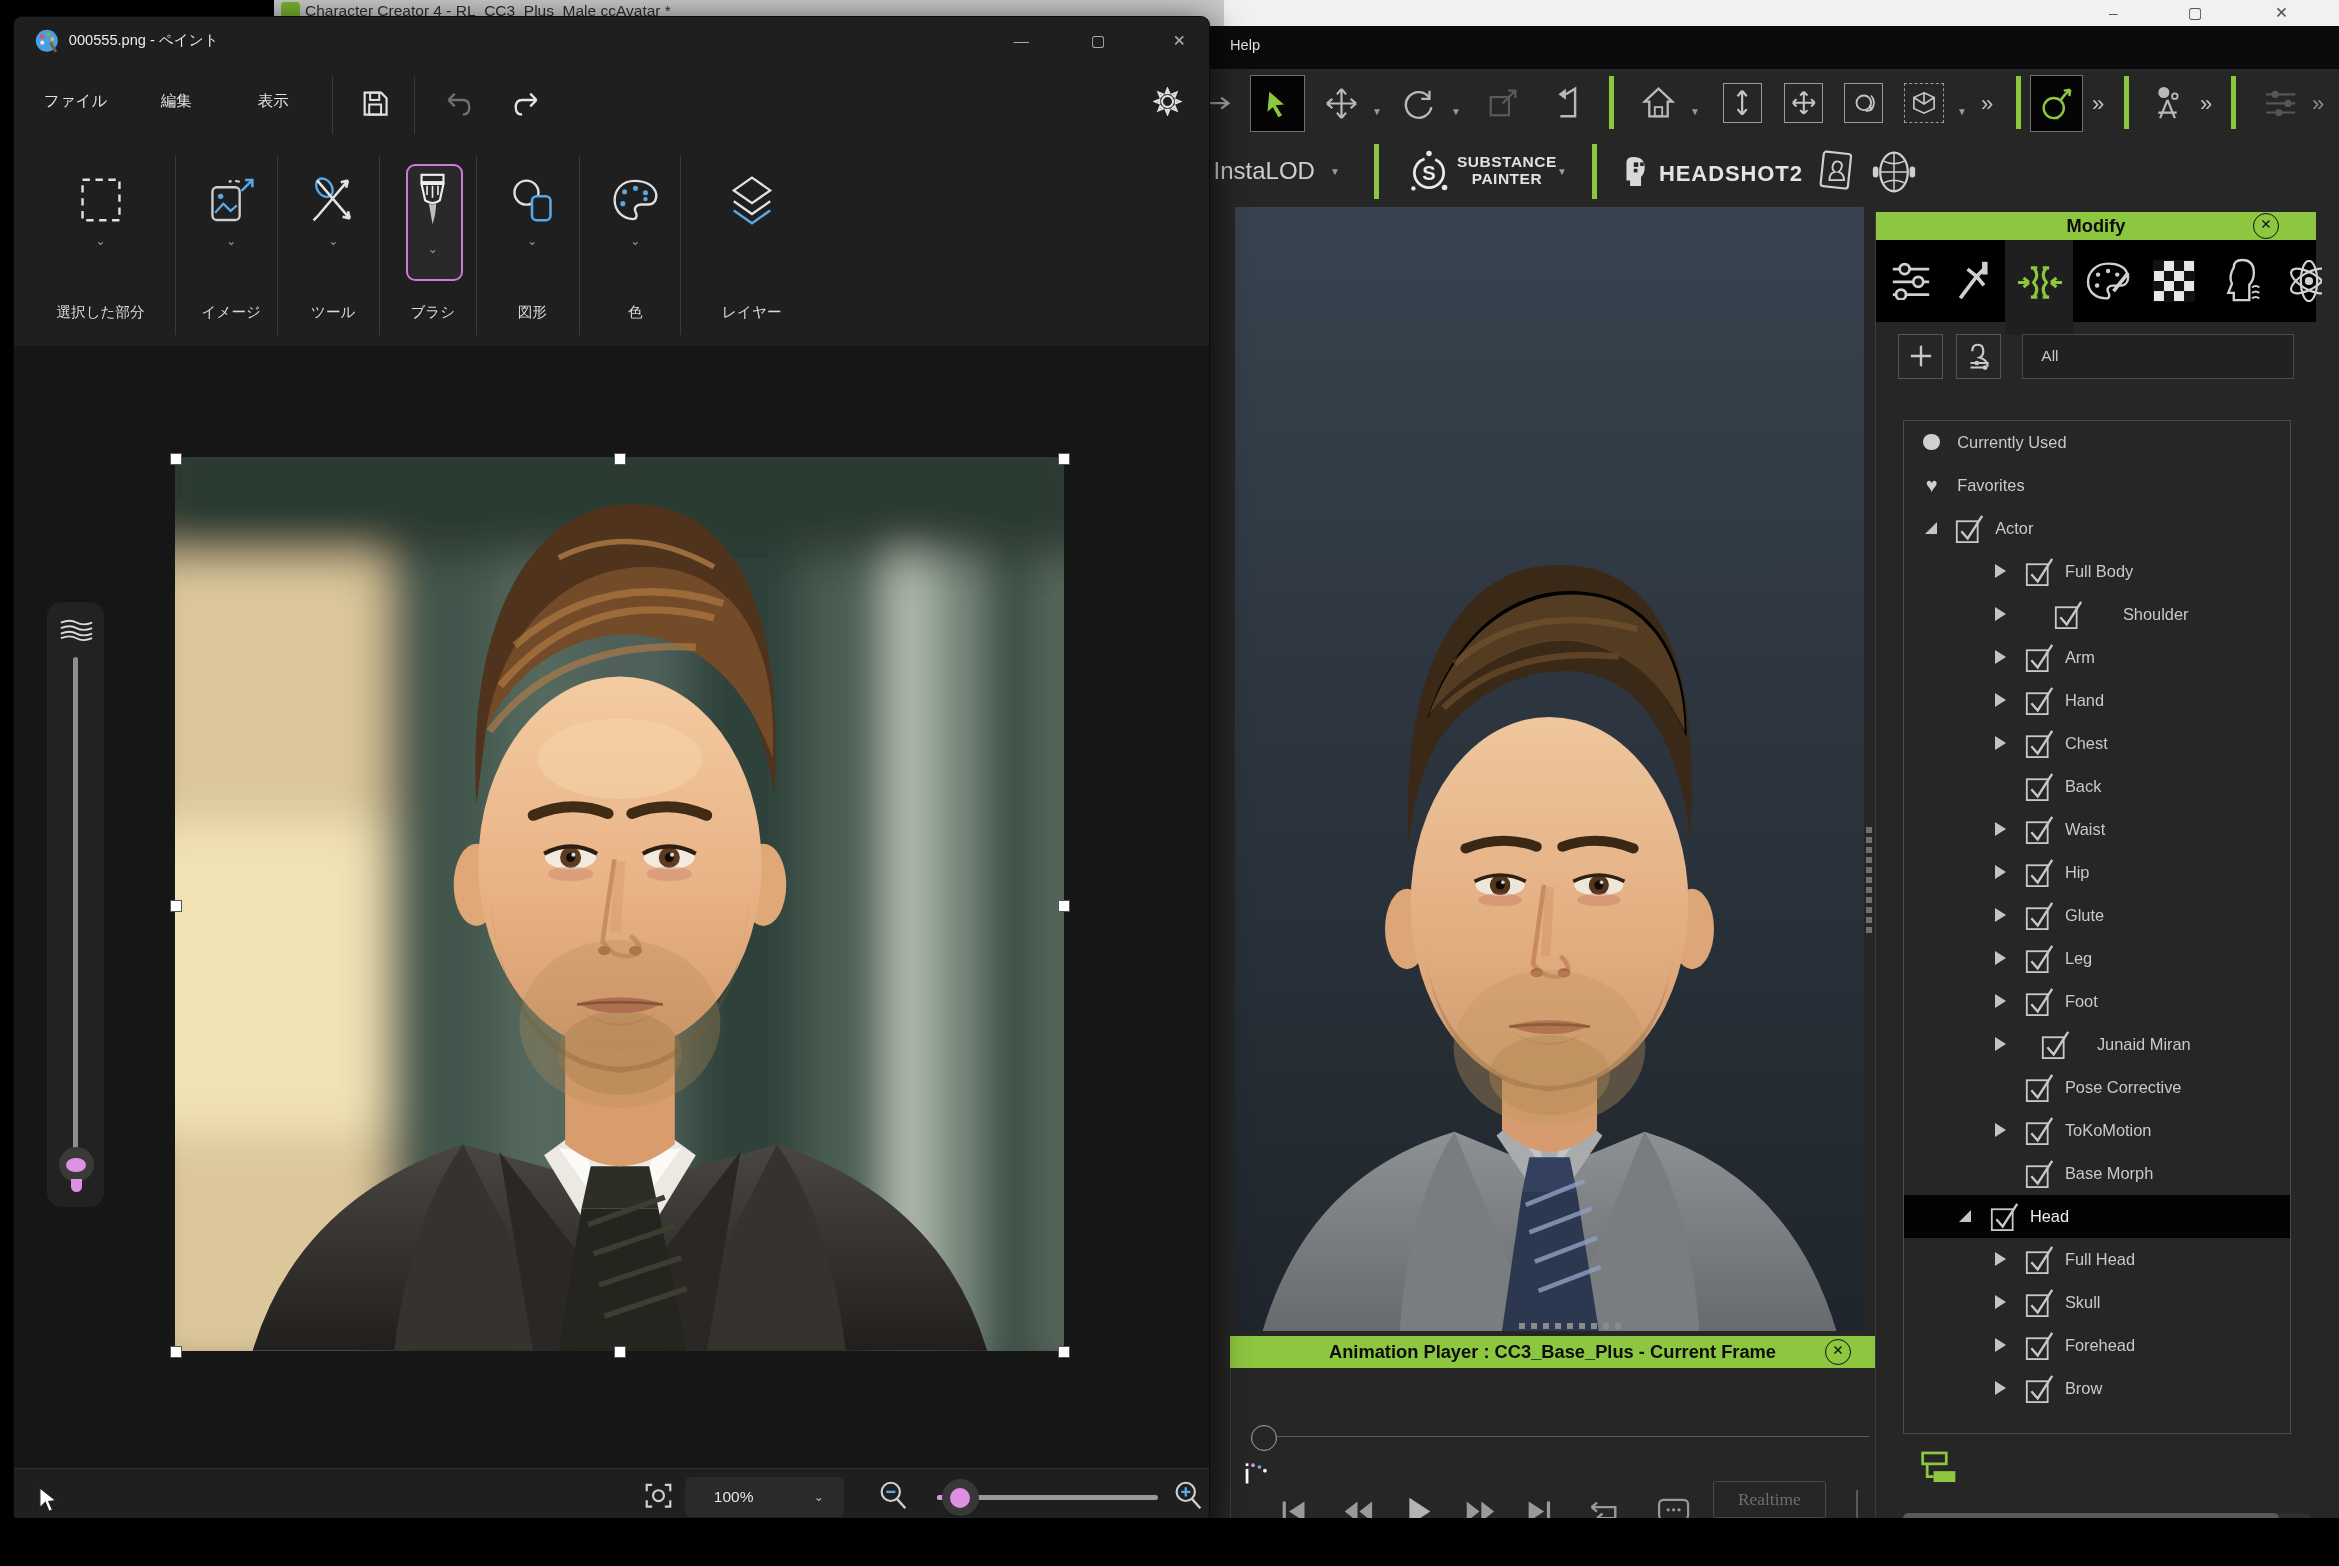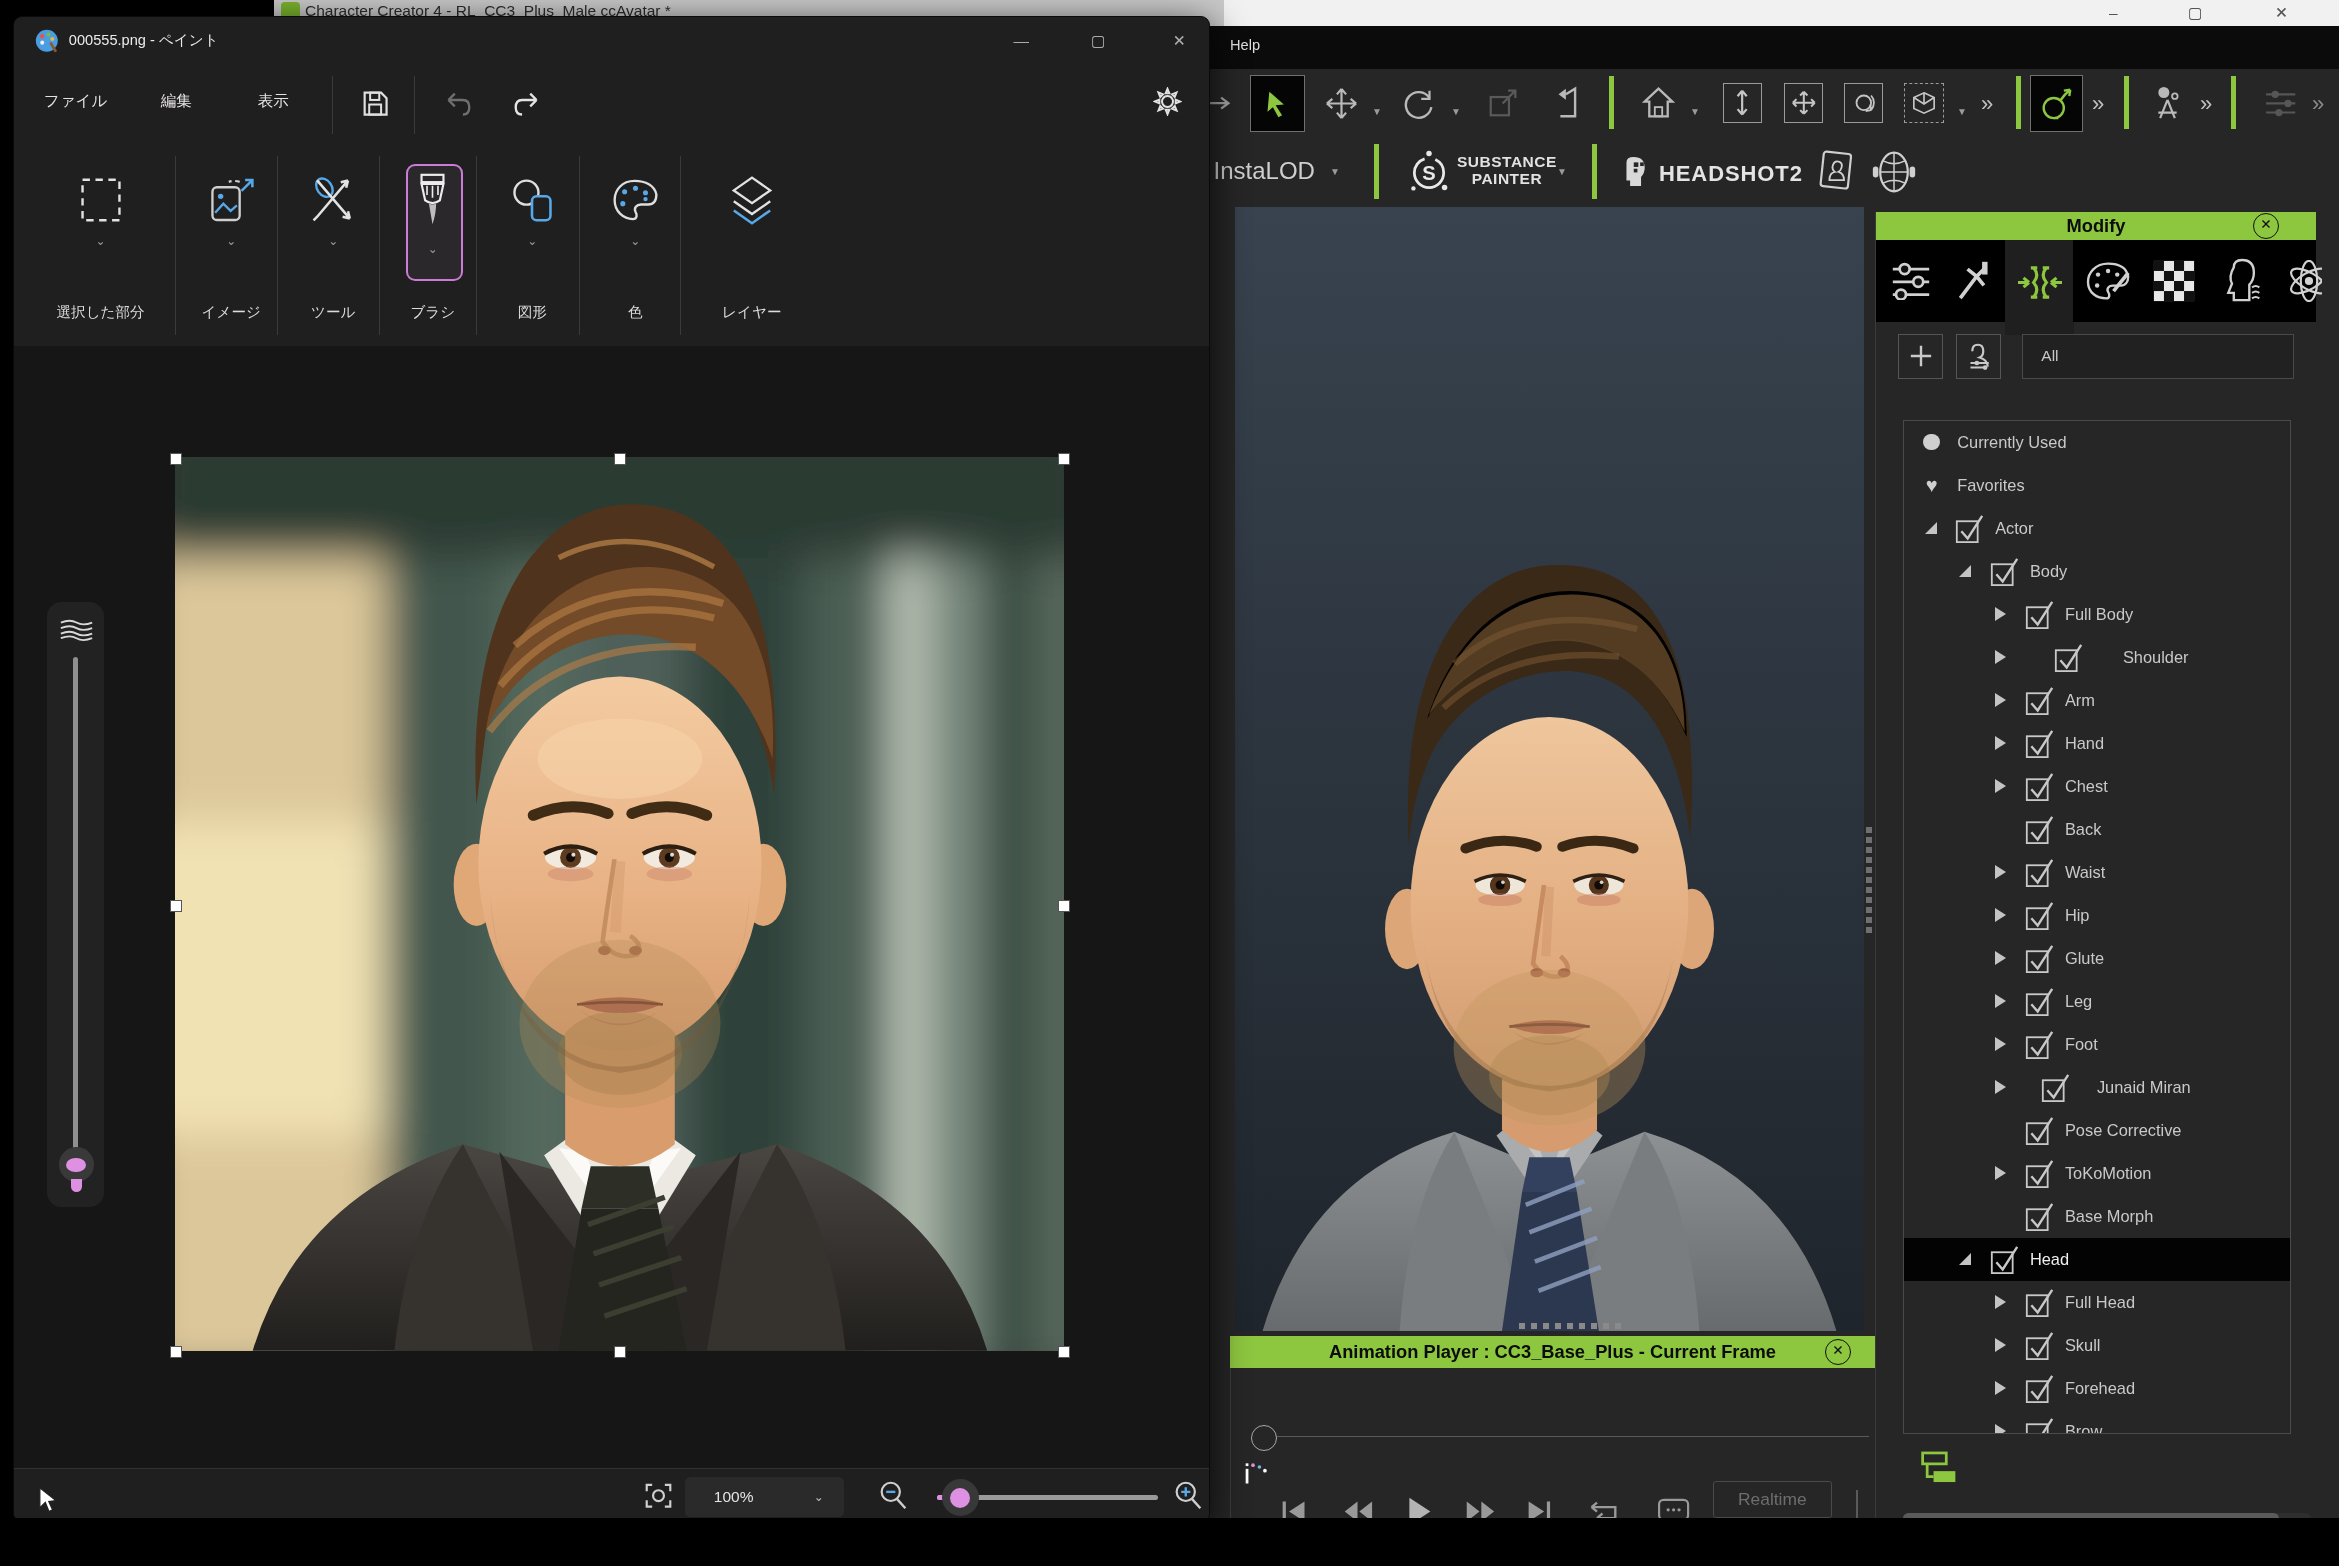--- a/index.html
+++ b/index.html
@@ -370,21 +370,21 @@
           <path d="M8 10 H34 V22 H14 M14 22 l6 -5 M14 22 l6 5 M8 10 l6 -5 M8 10 l6 5" stroke="#999" stroke-width="2.6" fill="none"></path>
         </svg>
       <div class="abs tb-dd" style="left:395px;top:148px;">▼</div>
       <svg class="abs" style="left:426px;top:130px;" width="35" height="29" viewBox="0 0 38 32">
           <rect x="2" y="2" width="32" height="22" rx="5" stroke="#999" stroke-width="2.4" fill="none"></rect>
           <path d="M10 24 L10 31 L18 24" stroke="#999" stroke-width="2.4" fill="none"></path>
           <circle cx="12" cy="13" r="1.8" fill="#999"></circle>
           <circle cx="18" cy="13" r="1.8" fill="#999"></circle>
           <circle cx="24" cy="13" r="1.8" fill="#999"></circle>
         </svg>
-      <div class="abs" style="left:482px;top:122px;"><span id="realtime-btn">Realtime</span></div>
+      <div class="abs" style="left:482px;top:122px;font-family:Liberation Serif, serif;"><span id="realtime-btn">Realtime</span></div>
       <div class="abs" style="left:625px;top:122px;width:1.8px;height:40px;background:#5a5a5a;"></div>
 
       <div class="abs" style="left:11px;top:179px;width:373px;height:11px;background:#4c4c4c;border-radius:5.5px;"></div>
     </div>
 
     <div class="abs" id="modify">
       <div class="abs" id="modify-header" style="width:440px;">
         <span id="modify-title">Modify</span>
         <span id="modify-close">✕</span>
       </div>
@@ -476,32 +476,20 @@
             <span class="slot">
               <span class="exp-expanded"></span>
             </span>
             <span class="cb-slot">
               <svg width="29" height="31" viewBox="0 0 32 34">
                 <rect x="2" y="9" width="23" height="23" fill="none" stroke="#c8c8c8" stroke-width="2"></rect>
                 <path d="M7 20 l7 8 L30 3" fill="none" stroke="#c8c8c8" stroke-width="2.6"></path>
               </svg>
             </span>
             <span class="tree-label">Actor</span>
-          </div>
-          <div class="tree-row" style="padding-left: 42px;">
-            <span class="slot">
-              <span class="exp-expanded"></span>
-            </span>
-            <span class="cb-slot">
-              <svg width="29" height="31" viewBox="0 0 32 34">
-                <rect x="2" y="9" width="23" height="23" fill="none" stroke="#c8c8c8" stroke-width="2"></rect>
-                <path d="M7 20 l7 8 L30 3" fill="none" stroke="#c8c8c8" stroke-width="2.6"></path>
-              </svg>
-            </span>
-            <span class="tree-label">Body</span>
           </div>
           <div class="tree-row" style="padding-left: 77px;">
             <span class="slot">
               <span class="exp-collapsed"></span>
             </span>
             <span class="cb-slot">
               <svg width="29" height="31" viewBox="0 0 32 34">
                 <rect x="2" y="9" width="23" height="23" fill="none" stroke="#c8c8c8" stroke-width="2"></rect>
                 <path d="M7 20 l7 8 L30 3" fill="none" stroke="#c8c8c8" stroke-width="2.6"></path>
               </svg>

